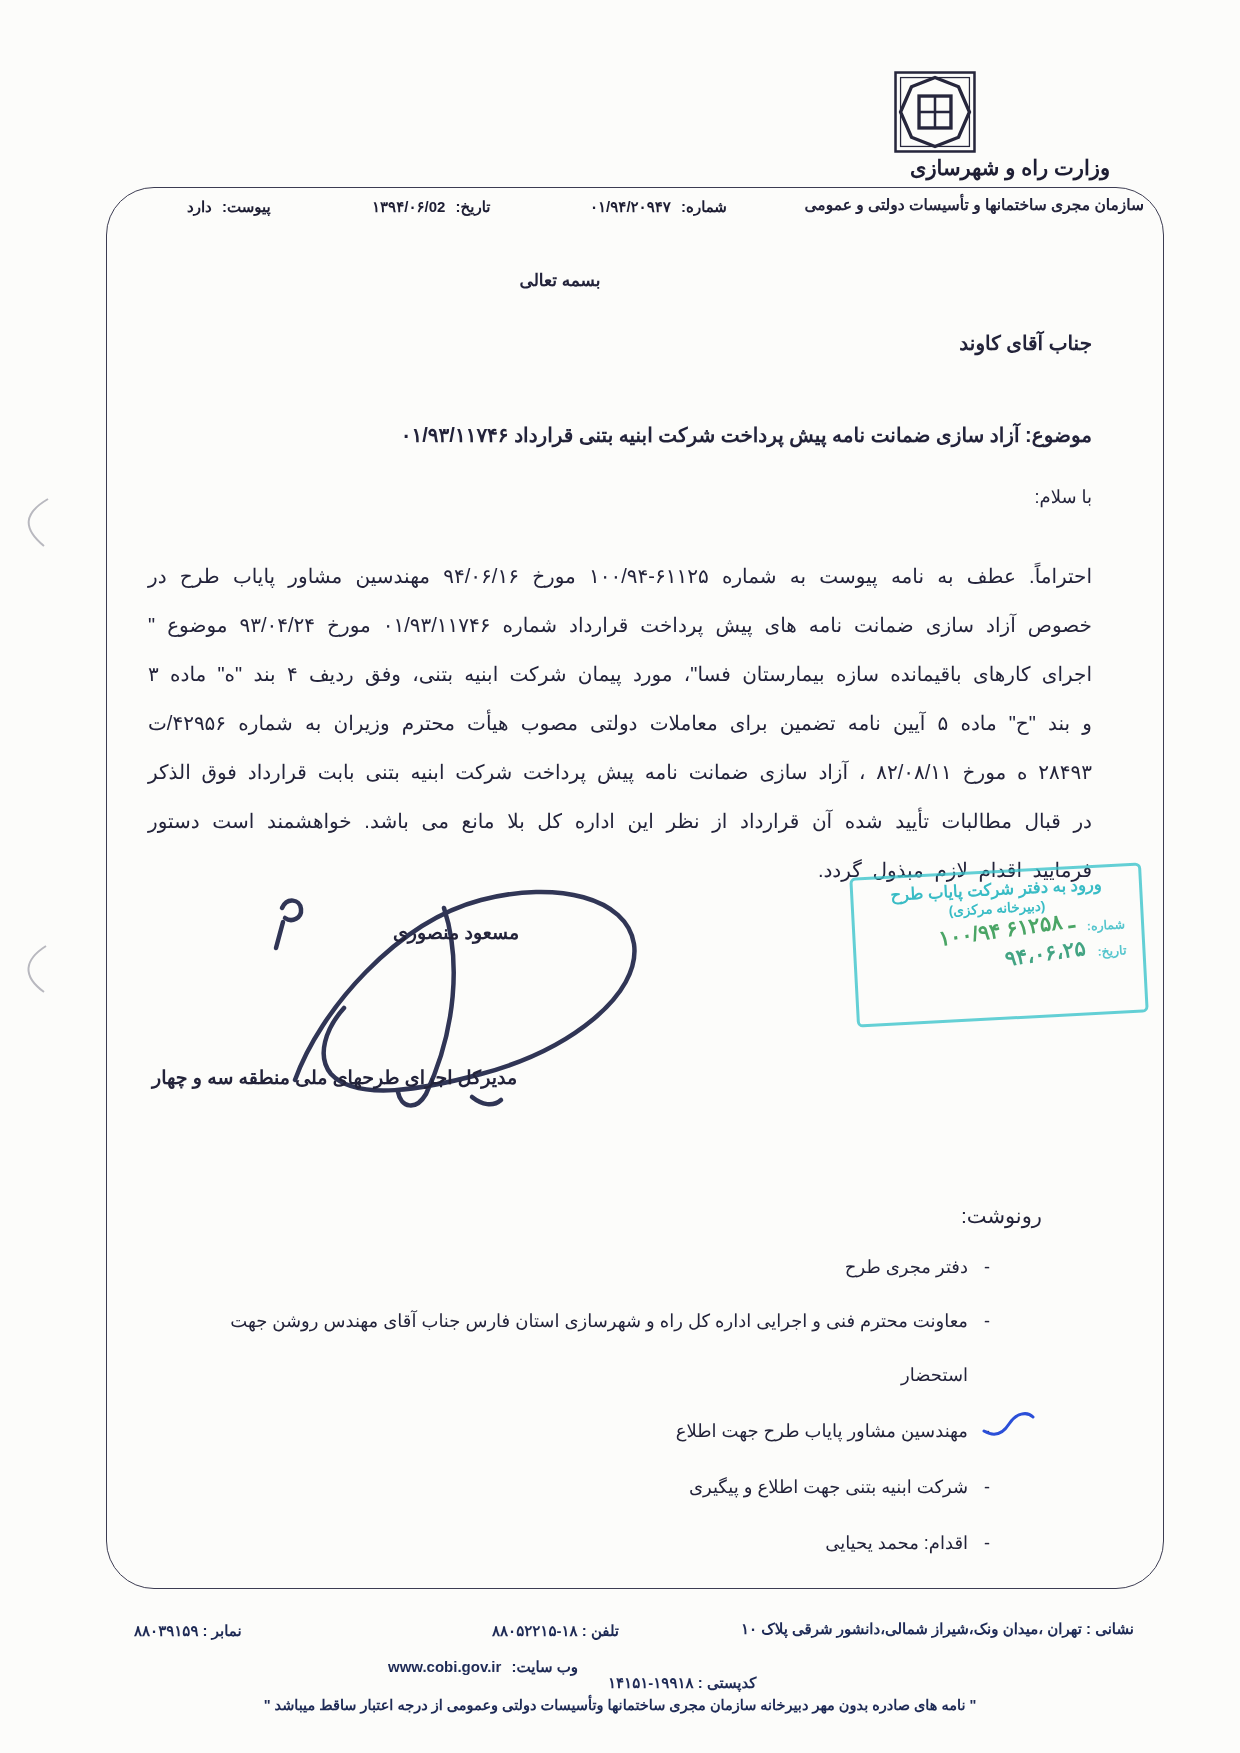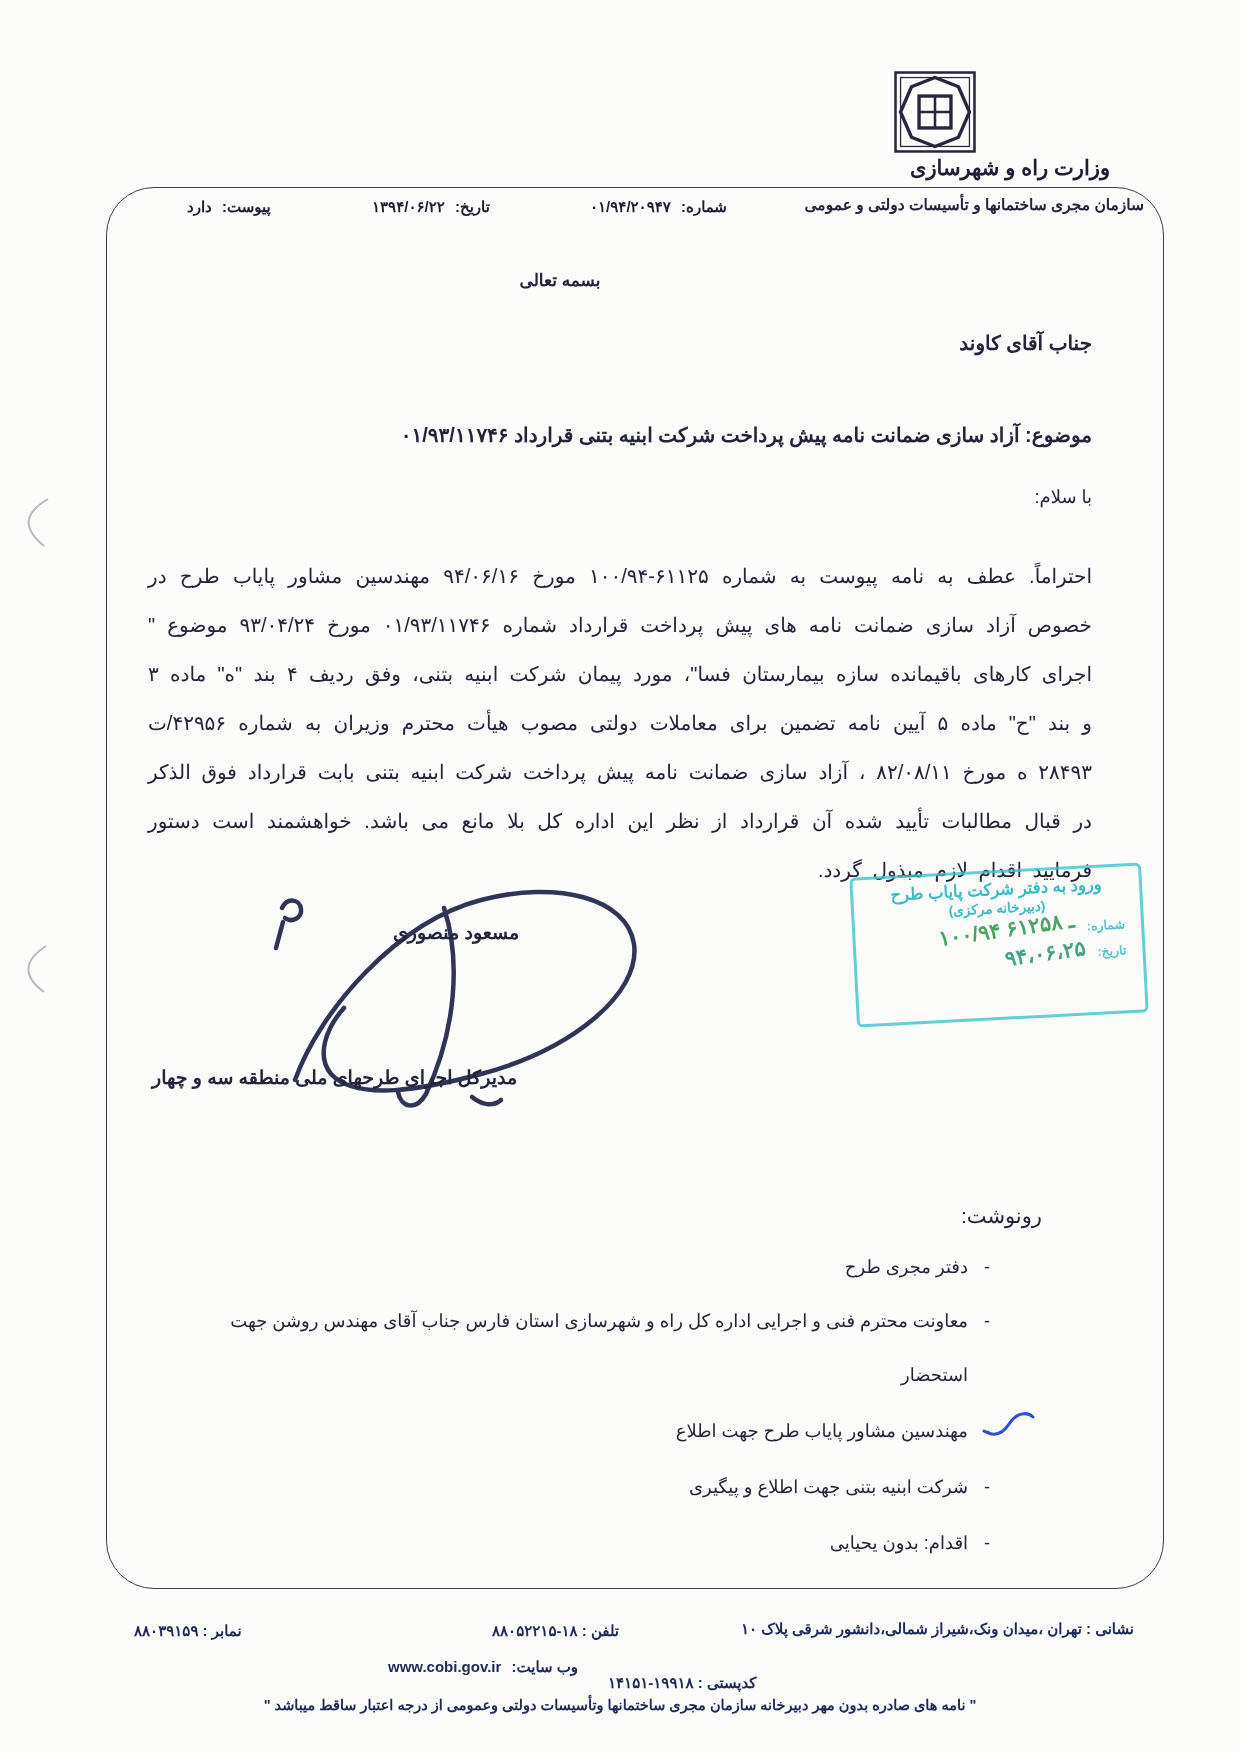--- a/index.html
+++ b/index.html
@@ -89,21 +89,21 @@
   <div class="abs frame"></div>
 
   <div class="abs org">سازمان مجری ساختمانها و تأسیسات دولتی و عمومی</div>
 
   <div class="abs meta" id="meta-num">
     <span>شماره:</span>
     <span class="val">۰۱/۹۴/۲۰۹۴۷</span>
   </div>
   <div class="abs meta" id="meta-date">
     <span>تاریخ:</span>
-    <span class="val">۱۳۹۴/۰۶/۲۲</span>
+    <span class="val">۱۳۹۴/۰۶/02</span>
   </div>
   <div class="abs meta" id="meta-att">
     <span>پیوست:</span>
     <span class="val">دارد</span>
   </div>
 
   <div class="abs bismillah">بسمه تعالی</div>
 
   <div class="abs r-name">جناب آقای کاوند</div>
   <div class="abs subject">موضوع: آزاد سازی ضمانت نامه پیش پرداخت شرکت ابنیه بتنی قرارداد ۰۱/۹۳/۱۱۷۴۶</div>
@@ -146,21 +146,21 @@
   <div class="abs cc-row cont" id="cc1b">
     <span class="dash">-</span><span>استحضار</span>
   </div>
   <div class="abs cc-row" id="cc2">
     <span class="dash">-</span><span>مهندسین مشاور پایاب طرح جهت اطلاع</span>
   </div>
   <div class="abs cc-row" id="cc3">
     <span class="dash">-</span><span>شرکت ابنیه بتنی جهت اطلاع و پیگیری</span>
   </div>
   <div class="abs cc-row" id="cc4">
-    <span class="dash">-</span><span>اقدام: بدون یحیایی</span>
+    <span class="dash">-</span><span>اقدام: محمد یحیایی</span>
   </div>
 
   <svg class="abs check-svg" width="54" height="34" viewBox="0 0 54 34">
     <path d="M2 21 C 12 27 20 25 27 14 C 34 3 45 1 51 7" fill="none" stroke="#2b4fd8" stroke-width="3" stroke-linecap="round"></path>
   </svg>
 
   <div class="abs foot f-address">نشانی : تهران ،میدان ونک،شیراز شمالی،دانشور شرقی پلاک ۱۰</div>
   <div class="abs foot f-phone">تلفن : ⁦۸۸۰۵۲۲۱۵-۱۸⁩</div>
   <div class="abs foot f-fax">نمابر : ۸۸۰۳۹۱۵۹</div>
   <div class="abs foot f-postal">کدپستی : ⁦۱۴۱۵۱-۱۹۹۱۸⁩</div>

